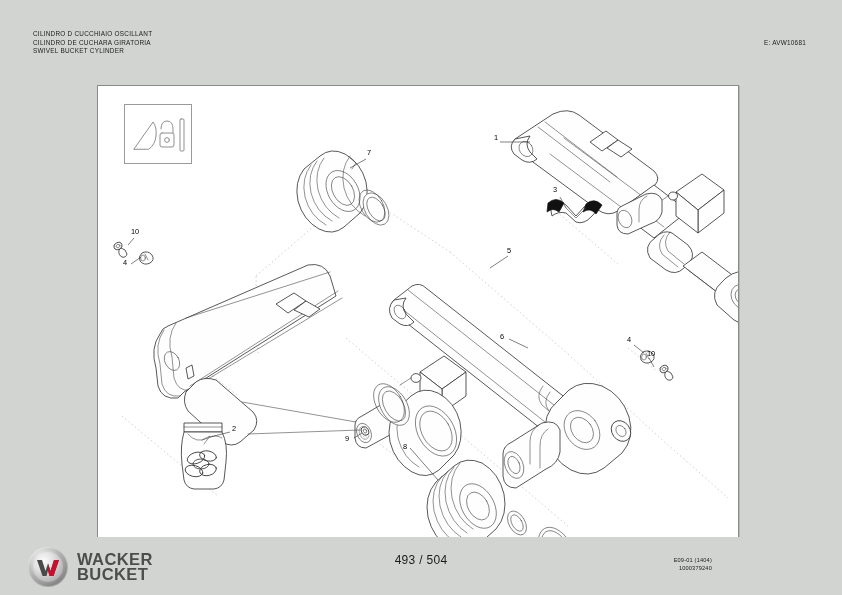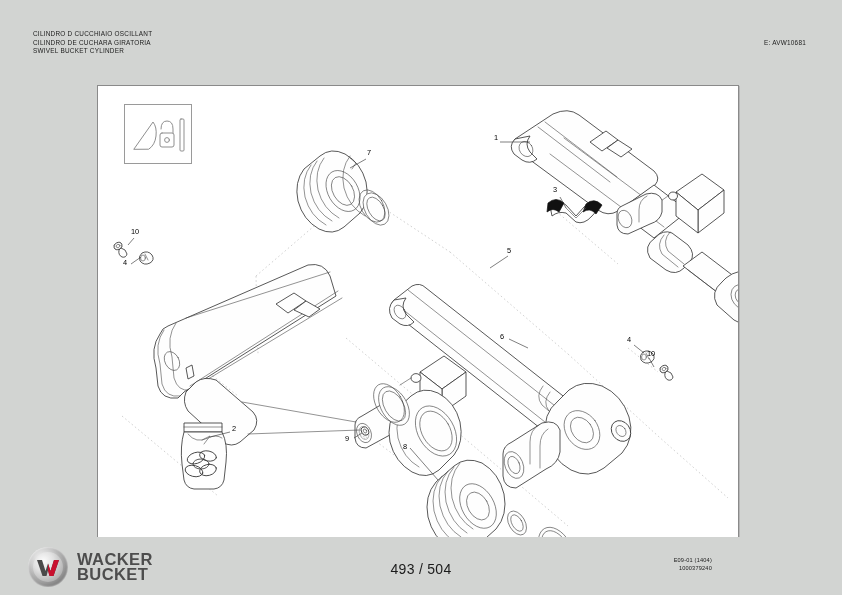--- a/index.html
+++ b/index.html
@@ -78,22 +78,22 @@
   .logo-w{
     position:absolute;left:0;top:0;width:40px;height:40px;z-index:3;
   }
   .logo-text{
     font-size:16.5px;font-weight:bold;line-height:15.5px;
     color:#4d4d4d;letter-spacing:.4px;
     font-family:"Liberation Sans", sans-serif;
   }
   .page-num{
     position:absolute;left:0;top:0;width:842px;
-    text-align:center;margin-top:24px;
-    font-size:14px;color:#1b1b1b;letter-spacing:.3px;
+    text-align:center;margin-top:16px;
+    font-size:12px;color:#1b1b1b;letter-spacing:.3px;
   }
   .foot-right{
     position:absolute;right:36px;top:19px;
     text-align:right;font-size:5.6px;line-height:8px;
     color:#1b1b1b;letter-spacing:.2px;
   }
 </style>
 </head>
 <body>
 

